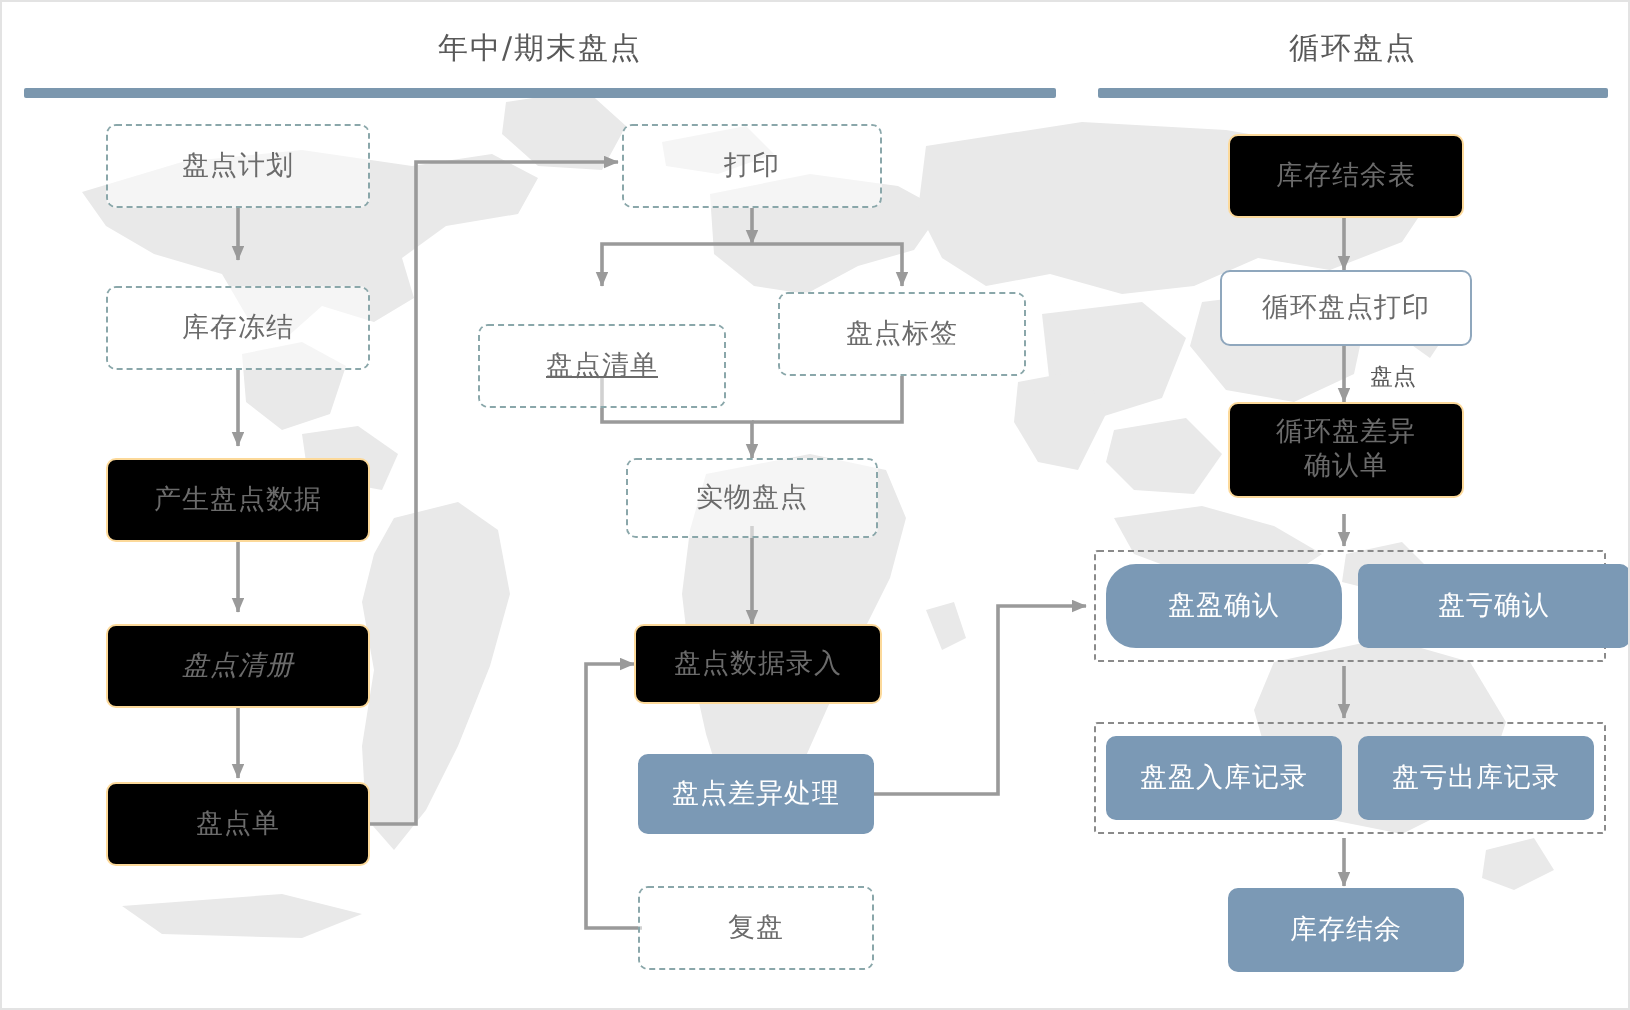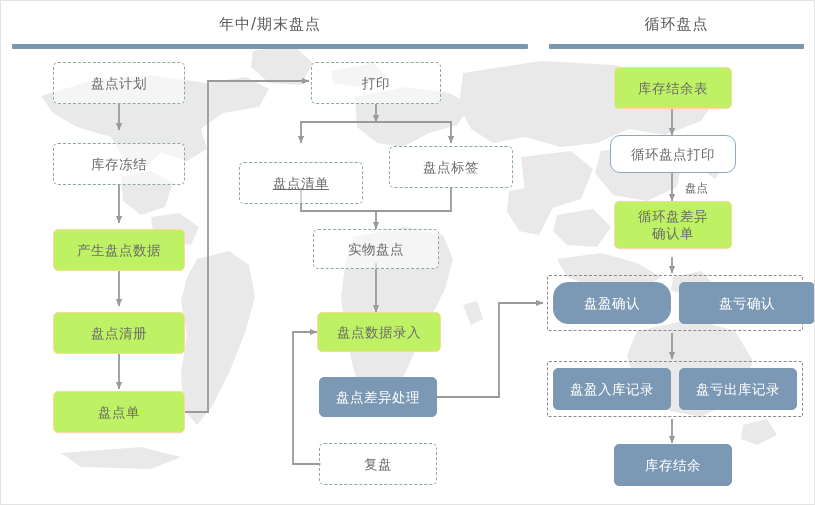--- a/index.html
+++ b/index.html
@@ -49,21 +49,21 @@
     border-radius:5px;
     white-space:pre-line;
     letter-spacing:0.5px;
   }
   .n-dash{
     background:rgba(255,255,255,0.55);
     border:1.5px dashed #8aa7aa;
     color:#6b6b6b;
   }
   .n-orange{
-    background:#bef264;
+    background:#000000;
     border:1px solid #fcd99a;
     color:#6b6b6b;
   }
   .n-blue{
     background:#7b99b5;
     border:1px solid #7b99b5;
     color:#ffffff;
   }
   .n-white{
     background:#ffffff;
@@ -183,33 +183,33 @@
       <path d="M671,332 L671,358"></path>
       <path d="M671,418 L671,442"></path>
     </g>
   </svg>
 
   <div class="edge-label" style="left:684px;top:180px;text-align:center;">盘点</div>
 
   <div class="node n-dash" style="left:52px;top:61px;width:132px;height:42px;">盘点计划</div>
   <div class="node n-dash" style="left:52px;top:142px;width:132px;height:42px;">库存冻结</div>
   <div class="node n-orange" style="left:52px;top:228px;width:132px;height:42px;">产生盘点数据</div>
-  <div class="node n-orange" style="left:52px;top:311px;width:132px;height:42px;">盘点清册</div>
+  <div class="node n-orange" style="left:52px;top:311px;width:132px;height:42px;font-style:italic;">盘点清册</div>
   <div class="node n-orange" style="left:52px;top:390px;width:132px;height:42px;">盘点单</div>
 
   <div class="node n-dash" style="left:310px;top:61px;width:130px;height:42px;">打印</div>
   <div class="node n-dash" style="left:238px;top:161px;width:124px;height:42px;text-decoration:underline;">盘点清单</div>
   <div class="node n-dash" style="left:388px;top:145px;width:124px;height:42px;">盘点标签</div>
   <div class="node n-dash" style="left:312px;top:228px;width:126px;height:40px;">实物盘点</div>
   <div class="node n-orange" style="left:316px;top:311px;width:124px;height:40px;">盘点数据录入</div>
   <div class="node n-blue" style="left:318px;top:376px;width:118px;height:40px;">盘点差异处理</div>
   <div class="node n-dash" style="left:318px;top:442px;width:118px;height:42px;">复盘</div>
 
   <div class="node n-orange" style="left:613px;top:66px;width:118px;height:42px;">库存结余表</div>
-  <div class="node n-white" style="left:609px;top:134px;width:126px;height:38px;border-radius:10px;">循环盘点打印</div>
+  <div class="node n-white" style="left:609px;top:134px;width:126px;height:38px;">循环盘点打印</div>
   <div class="node n-orange" style="left:613px;top:200px;width:118px;height:48px;">循环盘差异
 确认单</div>
 
   <div class="node n-blue" style="left:552px;top:281px;width:118px;height:42px;border-radius:15px;">盘盈确认</div>
   <div class="node n-blue" style="left:678px;top:281px;width:136px;height:42px;">盘亏确认</div>
 
   <div class="node n-blue" style="left:552px;top:367px;width:118px;height:42px;">盘盈入库记录</div>
   <div class="node n-blue" style="left:678px;top:367px;width:118px;height:42px;">盘亏出库记录</div>
 
   <div class="node n-blue" style="left:613px;top:443px;width:118px;height:42px;">库存结余</div>

